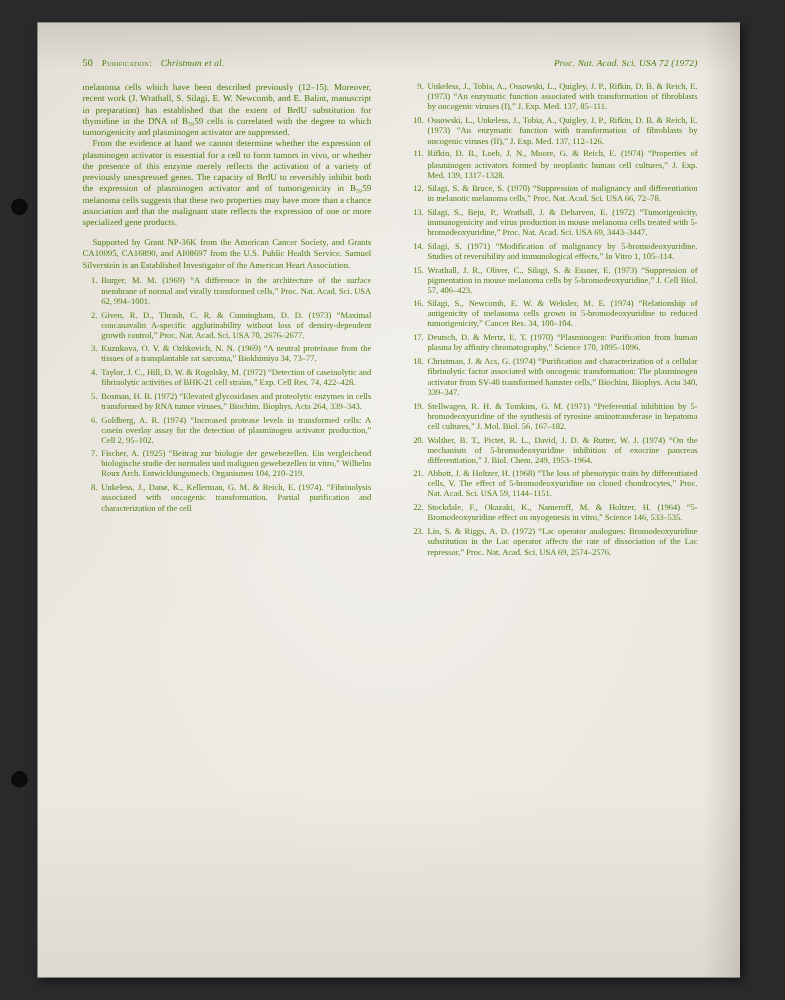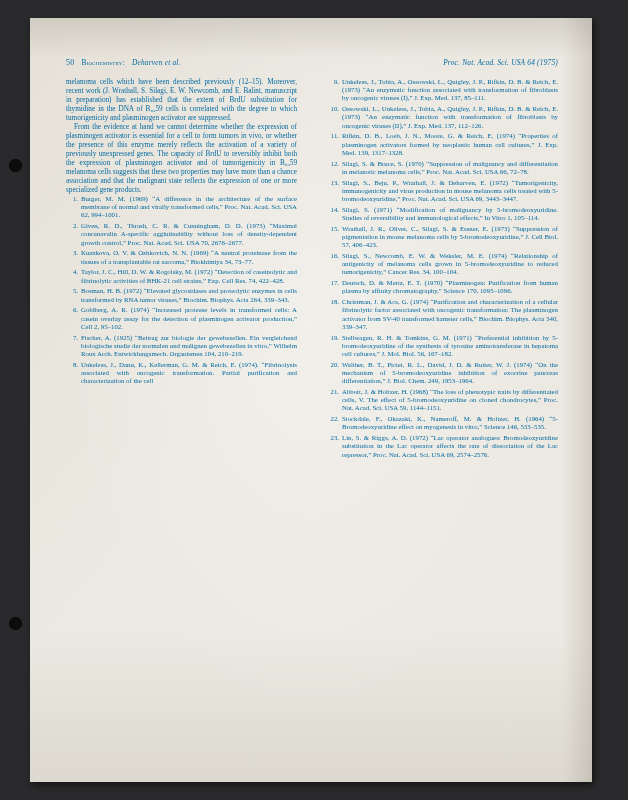--- a/index.html
+++ b/index.html
@@ -44,23 +44,23 @@
     position: absolute;
     left: 0; top: 0; right: 0; bottom: 0;
     background:
       radial-gradient(ellipse at 50% 40%, rgba(255,255,255,0.30), rgba(160,150,130,0.0) 62%),
       linear-gradient(130deg, rgba(205,198,180,0.22), rgba(235,232,224,0.0) 45%);
     pointer-events: none;
   }
   .sheet {
     position: absolute;
     left: 36px;
-    top: 40px;
+    top: 28px;
     width: 492px;
-    color: #0369a1;
+    color: #4d7c0f;
   }
   .runhead {
     display: flex;
     justify-content: space-between;
     align-items: baseline;
     font-size: 7.4px;
     letter-spacing: 0.2px;
     padding-bottom: 2px;
   }
   .runhead .left { display: flex; gap: 7px; align-items: baseline; }
@@ -146,32 +146,33 @@
   <div class="page">
     <div class="smear top"></div>
     <div class="smear bottom"></div>
     <div class="smear rightedge"></div>
 
     <div class="sheet">
 
       <div class="runhead">
         <div class="left">
           <span class="pageno">50</span>
-          <span class="jrn">Biochemistry:</span>
-          <em>Deharven et al.</em>
+          <span class="jrn">Purification:</span>
+          <em>Christman et al.</em>
         </div>
-        <div class="right">Proc. Nat. Acad. Sci. USA 64 (1975)</div>
+        <div class="right">Proc. Nat. Acad. Sci. USA 72 (1972)</div>
       </div>
 
       <div class="cols">
 
         <div class="col">
           <p class="body noind">melanoma cells which have been described previously (12–15). Moreover, recent work (J. Wrathall, S. Silagi, E. W. Newcomb, and E. Balint, manuscript in preparation) has established that the extent of BrdU substitution for thymidine in the DNA of B₅₉59 cells is correlated with the degree to which tumorigenicity and plasminogen activator are suppressed.</p>
           <p class="body">From the evidence at hand we cannot determine whether the expression of plasminogen activator is essential for a cell to form tumors in vivo, or whether the presence of this enzyme merely reflects the activation of a variety of previously unexpressed genes. The capacity of BrdU to reversibly inhibit both the expression of plasminogen activator and of tumorigenicity in B₅₉59 melanoma cells suggests that these two properties may have more than a chance association and that the malignant state reflects the expression of one or more specialized gene products.</p>
 
+          <p class="ack">Supported by Grant NP-36K from the American Cancer Society, and Grants CA10095, CA16890, and AI08697 from the U.S. Public Health Service. Samuel Silverstein is an Established Investigator of the American Heart Association.</p>
 
           <ol class="refs">
             <li>Burger, M. M. (1969) “A difference in the architecture of the surface membrane of normal and virally transformed cells,” Proc. Nat. Acad. Sci. USA 62, 994–1001.</li>
             <li>Given, R. D., Thrash, C. R. &amp; Cunningham, D. D. (1973) “Maximal concanavalin A-specific agglutinability without loss of density-dependent growth control,” Proc. Nat. Acad. Sci. USA 70, 2676–2677.</li>
             <li>Kuznkova, O. V. &amp; Ozhkovich, N. N. (1969) “A neutral proteinase from the tissues of a transplantable rat sarcoma,” Biokhimiya 34, 73–77.</li>
             <li>Taylor, J. C., Hill, D. W. &amp; Rogolsky, M. (1972) “Detection of caseinolytic and fibrinolytic activities of BHK-21 cell strains,” Exp. Cell Res. 74, 422–428.</li>
             <li>Bosman, H. B. (1972) “Elevated glycosidases and proteolytic enzymes in cells transformed by RNA tumor viruses,” Biochim. Biophys. Acta 264, 339–343.</li>
             <li>Goldberg, A. R. (1974) “Increased protease levels in transformed cells: A casein overlay assay for the detection of plasminogen activator production,” Cell 2, 95–102.</li>
             <li>Fischer, A. (1925) “Beitrag zur biologie der gewebezellen. Ein vergleichend biologische studie der normalen und malignen gewebezellen in vitro,” Wilhelm Roux Arch. Entwicklungsmech. Organismen 104, 210–219.</li>
             <li>Unkeless, J., Danø, K., Kellerman, G. M. &amp; Reich, E. (1974). “Fibrinolysis associated with oncogenic transformation. Partial purification and characterization of the cell</li>

